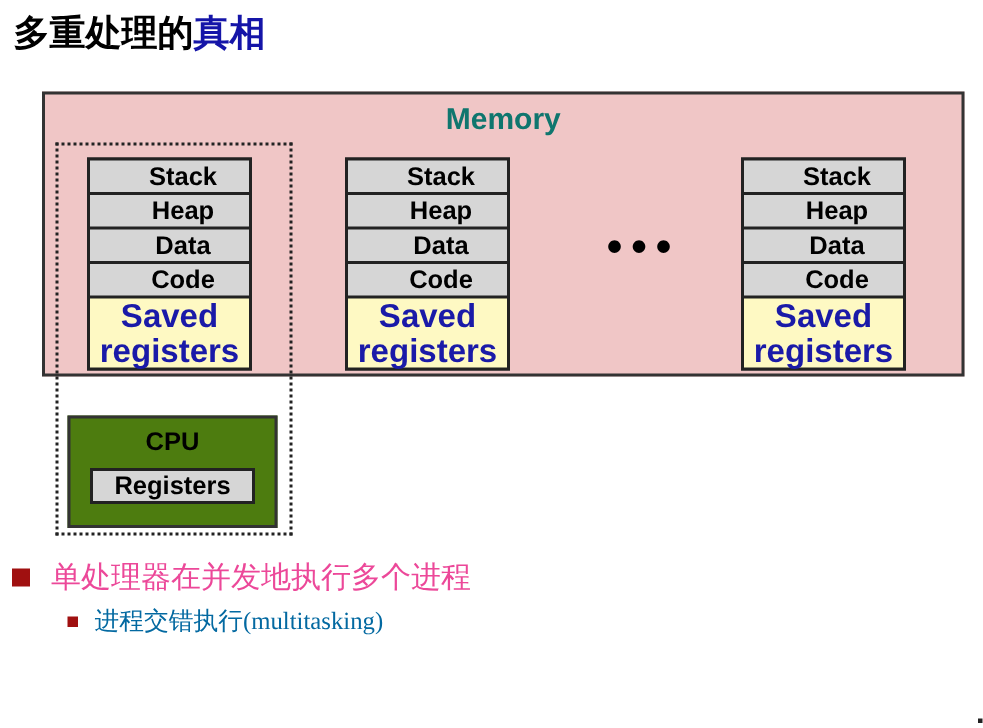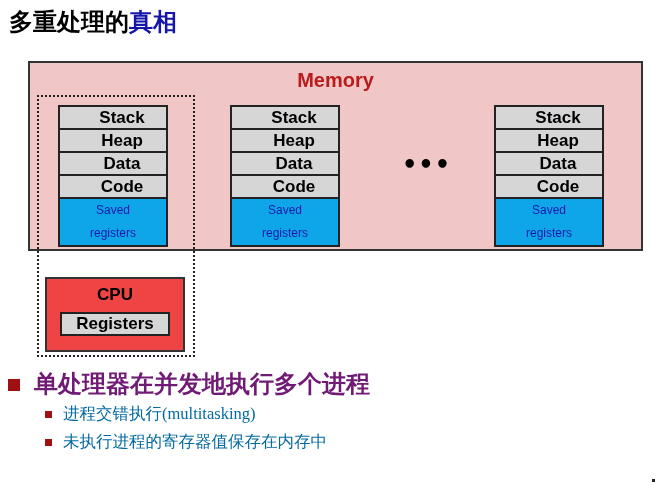--- a/index.html
+++ b/index.html
@@ -1,30 +1,30 @@
 <!DOCTYPE html>
 <html><head>
 <meta charset="utf-8">
 <style>
   html, body { margin:0; padding:0; background:#ffffff; }
   body { width:655px; height:485px; position:relative; overflow:hidden; font-family:"DejaVu Sans", sans-serif; }
   .title { position:absolute; left:9px; top:6px; font-size:24px; font-weight:bold; color:#000; letter-spacing:0px; }
   .title .hl { color:#1515a8; }
   .memory { position:absolute; left:28px; top:61px; width:615px; height:190px; background:#f0c6c6; border:2px solid #333; box-sizing:border-box; }
-  .memory-label { position:absolute; left:0; right:0; top:6px; text-align:center; font-family:"Liberation Sans", sans-serif; font-weight:bold; font-size:20px; color:#b91c1c; }
+  .memory-label { position:absolute; left:0; right:0; top:6px; text-align:center; font-family:"Liberation Sans", sans-serif; font-weight:bold; font-size:20px; color:#0f766e; }
   .proc { position:absolute; top:42px; width:110px; border:2px solid #222; box-sizing:border-box; background:#222; }
   .seg { background:#d6d6d6; height:21px; line-height:21px; text-align:center; font-family:"Liberation Sans", sans-serif; font-weight:bold; font-size:17px; color:#000; margin-bottom:2px;padding-left:18px; }
-  .saved { background:#0ea5e9; height:46px; text-align:center; font-family:"Liberation Sans", sans-serif; font-weight:normal; font-size:12px; color:#1a1aa8; line-height:23px; }
+  .saved { background:#fef9c3; height:46px; text-align:center; font-family:"Liberation Sans", sans-serif; font-weight:bold; font-size:22px; color:#1a1aa8; line-height:23px; }
   .ellipsis { position:absolute; left:372px; top:88px; font-size:24px; font-weight:bold; letter-spacing:1px; }
   .dotted { position:absolute; left:37px; top:95px; width:158px; height:262px; border:2px dotted #222; box-sizing:border-box; }
-  .cpu { position:absolute; left:45px; top:277px; width:140px; height:75px; background:#ef4444; border:2px solid #333; box-sizing:border-box; }
+  .cpu { position:absolute; left:45px; top:277px; width:140px; height:75px; background:#4d7c0f; border:2px solid #333; box-sizing:border-box; }
   .cpu-label { position:absolute; left:0; right:0; top:6px; text-align:center; font-family:"Liberation Sans", sans-serif; font-weight:bold; font-size:17px; }
   .cpu-reg { position:absolute; left:13px; top:33px; width:110px; height:24px; background:#d6d6d6; border:2px solid #222; box-sizing:border-box; text-align:center; line-height:20px; font-family:"Liberation Sans", sans-serif; font-weight:bold; font-size:17px; }
   .bullets { position:absolute; left:8px; top:368px; }
-  .b1 { position:relative; font-size:24px; color:#701a75; height:32px; line-height:32px; padding-left:26px;font-weight:bold; }
+  .b1 { position:relative; font-size:20px; color:#ec4899; height:32px; line-height:32px; padding-left:26px; }
   .b1 .sq { position:absolute; left:0; top:11px; width:12px; height:12px; background:#a01010; }
   .b2 { position:relative; font-size:16.5px; color:#0369a1; height:28px; line-height:28px; padding-left:55px; }
   .b2 .sq { position:absolute; left:37px; top:11px; width:7px; height:7px; background:#a01010; }
   .serif { font-family:"Liberation Serif", serif; }
   .pgnum { position:absolute; left:652px; top:479px; width:3px; height:3px; background:#222; }
 </style>
 </head>
 <body>
 
 <div class="title">
@@ -79,19 +79,15 @@
 
 <div class="bullets">
   <div class="b1">
     <span class="sq"></span>
     <span>单处理器在并发地执行多个进程</span>
   </div>
   <div class="b2">
     <span class="sq"></span>
     <span>进程交错执行</span><span class="serif">(multitasking)</span>
   </div>
-  <div class="b2">
-    <span class="sq"></span>
-    <span>未执行进程的寄存器值保存在内存中</span>
-  </div>
 </div>
 
 <div class="pgnum"></div>
 
 </body></html>

